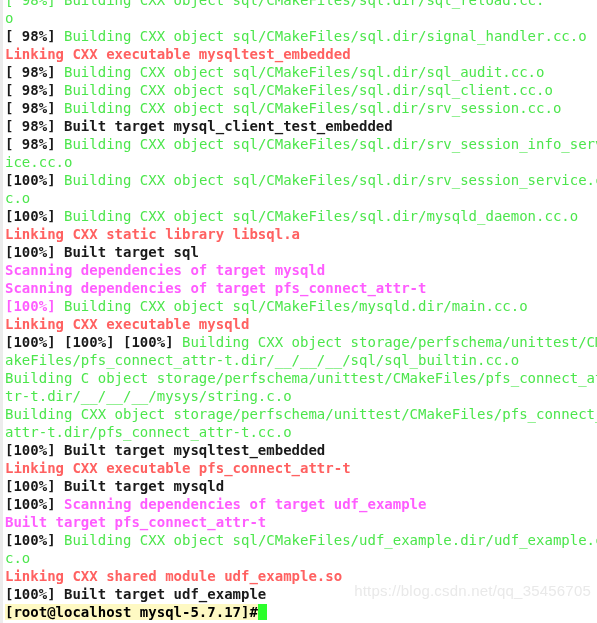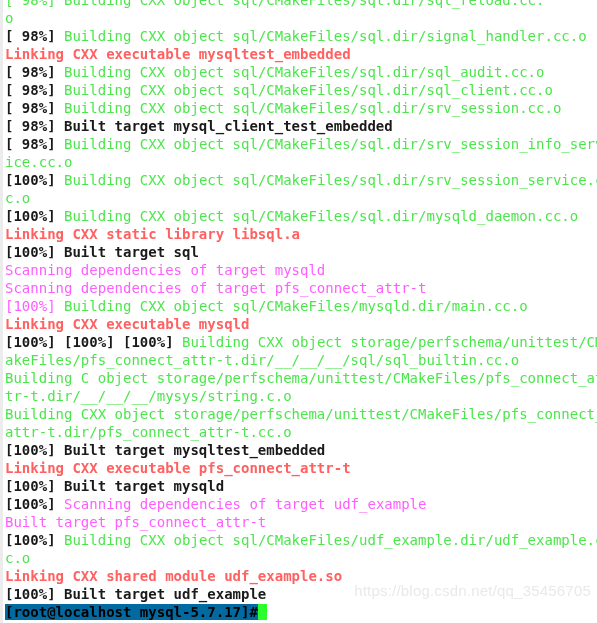--- a/index.html
+++ b/index.html
@@ -49,31 +49,31 @@
 
   .line {
     height: 18px;
     line-height: 18px;
     white-space: pre;
   }
 
   
   .c-green   { color: #4CE64C; }
   .c-red     { color: #FF6161; font-weight: bold; }
-  .c-magenta { color: #FF5DFF; font-weight: normal; text-align: center; }
+  .c-magenta { color: #FF5DFF; font-weight: bold; text-align: center; }
   .c-plain   { color: #1a1a1a; font-weight: bold; }
 
   
   .prompt-line {
     height: 18px;
     line-height: 18px;
     white-space: pre;
   }
   .prompt-text {
-    background: #0369a1;
+    background: #fef9c3;
     color: #000000;
     font-weight: bold;
   }
   .cursor-block {
     display: inline-block;
     width: 9px;
     height: 16px;
     vertical-align: -3px;
     background: #2BFF2B;
   }

